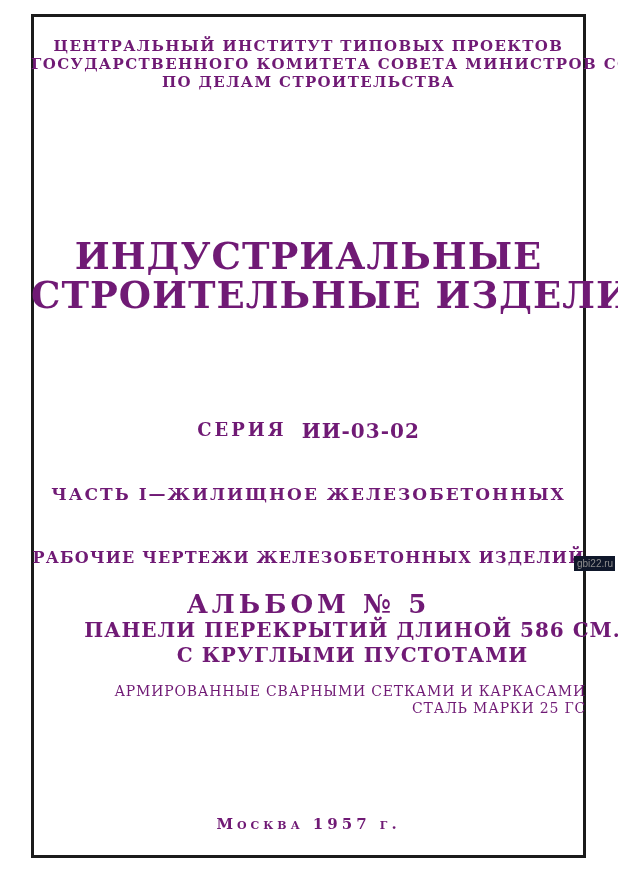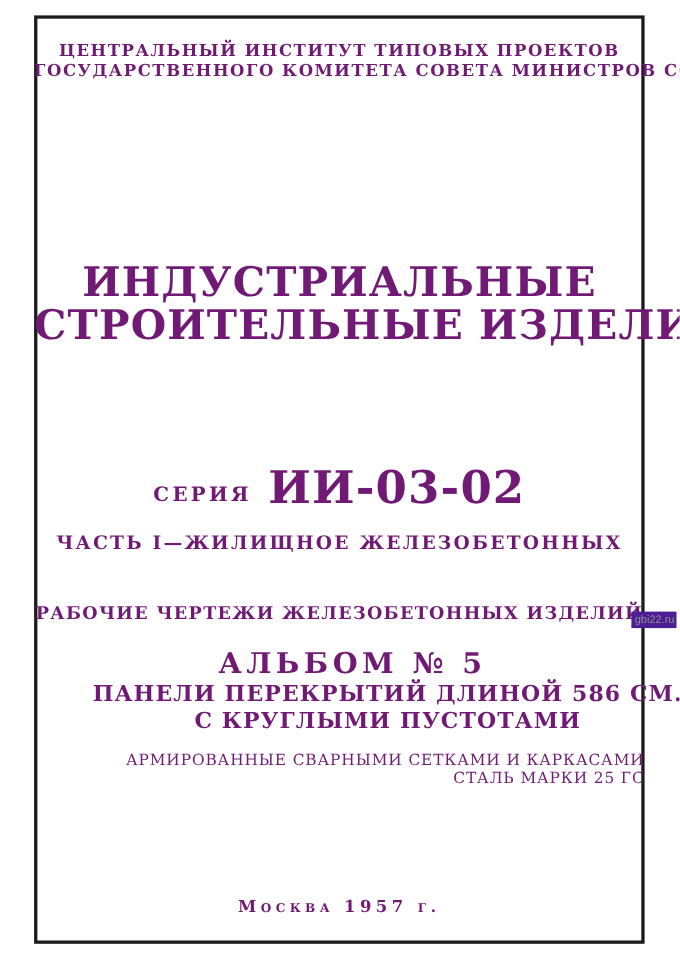--- a/index.html
+++ b/index.html
@@ -58,21 +58,21 @@
     line-height: 27px;
   }
   .series .label {
     font-size: 18px;
     font-weight: bold;
     letter-spacing: 3px;
     margin-right: 10px;
     vertical-align: 2px;
   }
   .series .code {
-    font-size: 41px;
+    font-size: 20px;
     font-weight: bold;
     letter-spacing: 1px;
   }
   .part {
     font-size: 17px;
     font-weight: bold;
     letter-spacing: 2px;
   }
   .drawings {
     font-size: 16px;
@@ -103,55 +103,56 @@
     font-variant: small-caps;
     letter-spacing: 4px;
   }
   .watermark {
     position: absolute;
     left: 574px;
     top: 556px;
     font-family: "Liberation Sans", sans-serif;
     font-size: 10px;
     color: #8d8d8d;
-    background: #4c1d95;
+    background: #0f172a;
     padding: 2px 2px 2px 3px;
     line-height: 11px;
     z-index: 5;
   }
 </style>
 </head>
 <body>
 
 <div class="page">
 
   <div class="frame"></div>
 
   <div class="tblock institute" style="top: 37px;">
     <div>ЦЕНТРАЛЬНЫЙ ИНСТИТУТ ТИПОВЫХ ПРОЕКТОВ</div>
     <div>ГОСУДАРСТВЕННОГО КОМИТЕТА СОВЕТА МИНИСТРОВ СССР</div>
+    <div>ПО ДЕЛАМ СТРОИТЕЛЬСТВА</div>
   </div>
 
 
   <div class="tblock main-title" style="top: 237px;">
     <div>ИНДУСТРИАЛЬНЫЕ</div>
     <div>СТРОИТЕЛЬНЫЕ ИЗДЕЛИЯ</div>
   </div>
 
 
   <div class="tblock series" style="top: 419px;">
     <span class="label">СЕРИЯ</span>
     <span class="code">ИИ-03-02</span>
   </div>
 
   <div class="tblock part" style="top: 484px;">ЧАСТЬ I—ЖИЛИЩНОЕ ЖЕЛЕЗОБЕТОННЫХ</div>
 
   <div class="tblock drawings" style="top: 548px;">РАБОЧИЕ ЧЕРТЕЖИ ЖЕЛЕЗОБЕТОННЫХ ИЗДЕЛИЙ</div>
 
-  <div class="tblock album" style="top: 589px; padding-left: 12px;">АЛЬБОМ № 5</div>
+  <div class="tblock album" style="top: 589px;">АЛЬБОМ № 5</div>
 
   <div class="tblock product" style="top: 618px; padding-left: 44px;">
     <div>ПАНЕЛИ ПЕРЕКРЫТИЙ ДЛИНОЙ 586 СМ.</div>
     <div>С КРУГЛЫМИ ПУСТОТАМИ</div>
   </div>
 
   <div class="tblock reinforcement" style="top: 683px;">
     <div>АРМИРОВАННЫЕ СВАРНЫМИ СЕТКАМИ И КАРКАСАМИ</div>
     <div>СТАЛЬ МАРКИ 25 ГС</div>
   </div>

